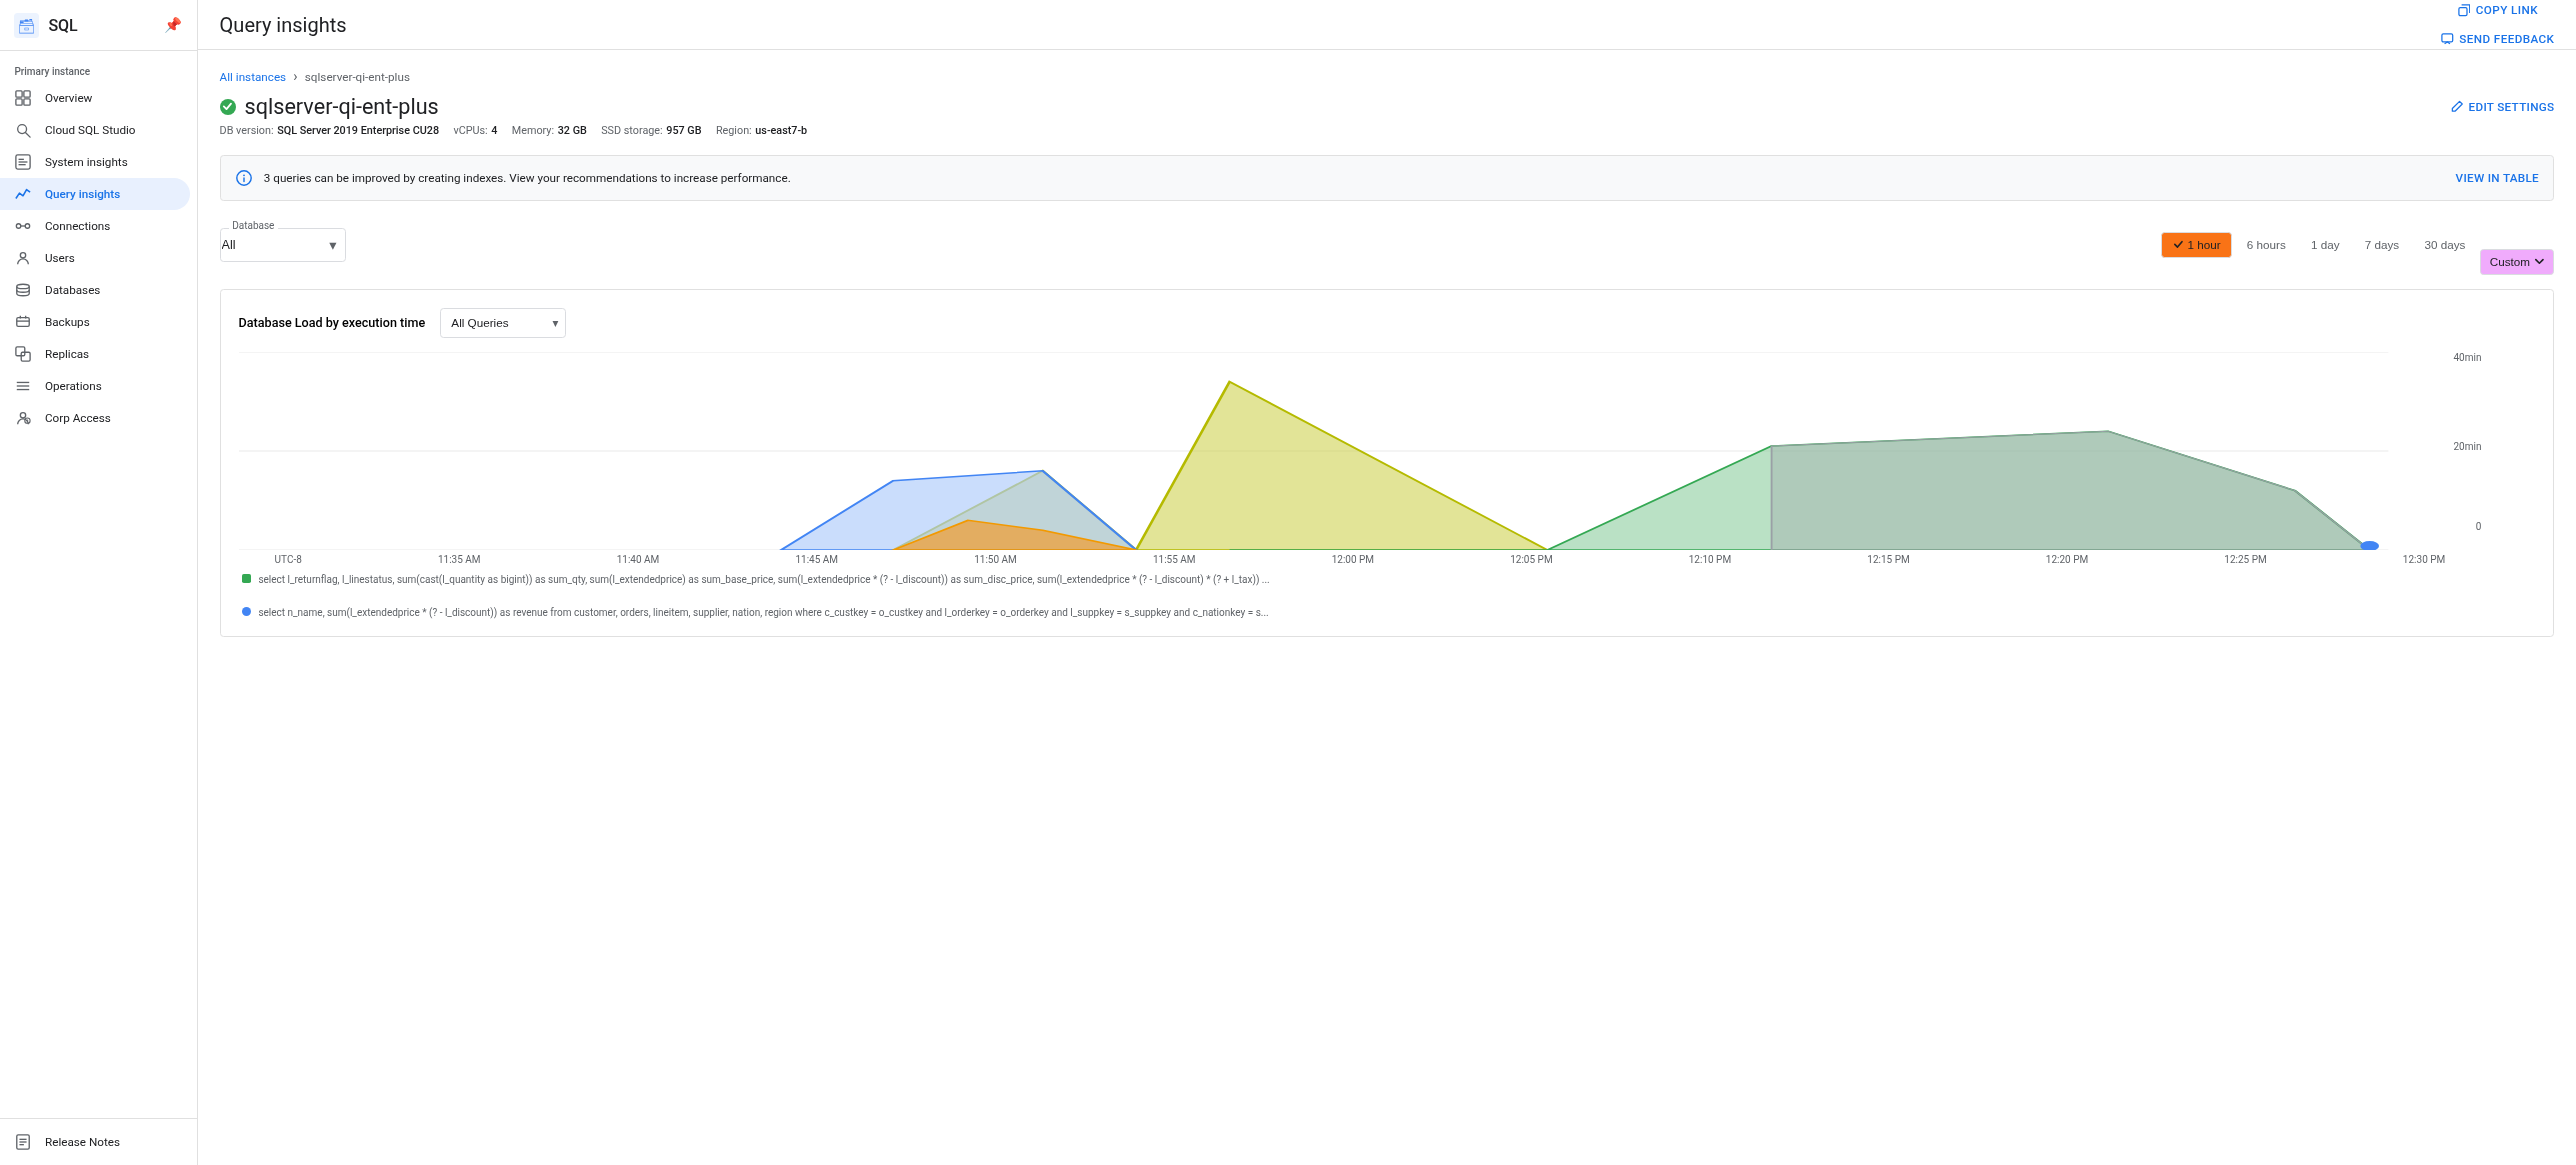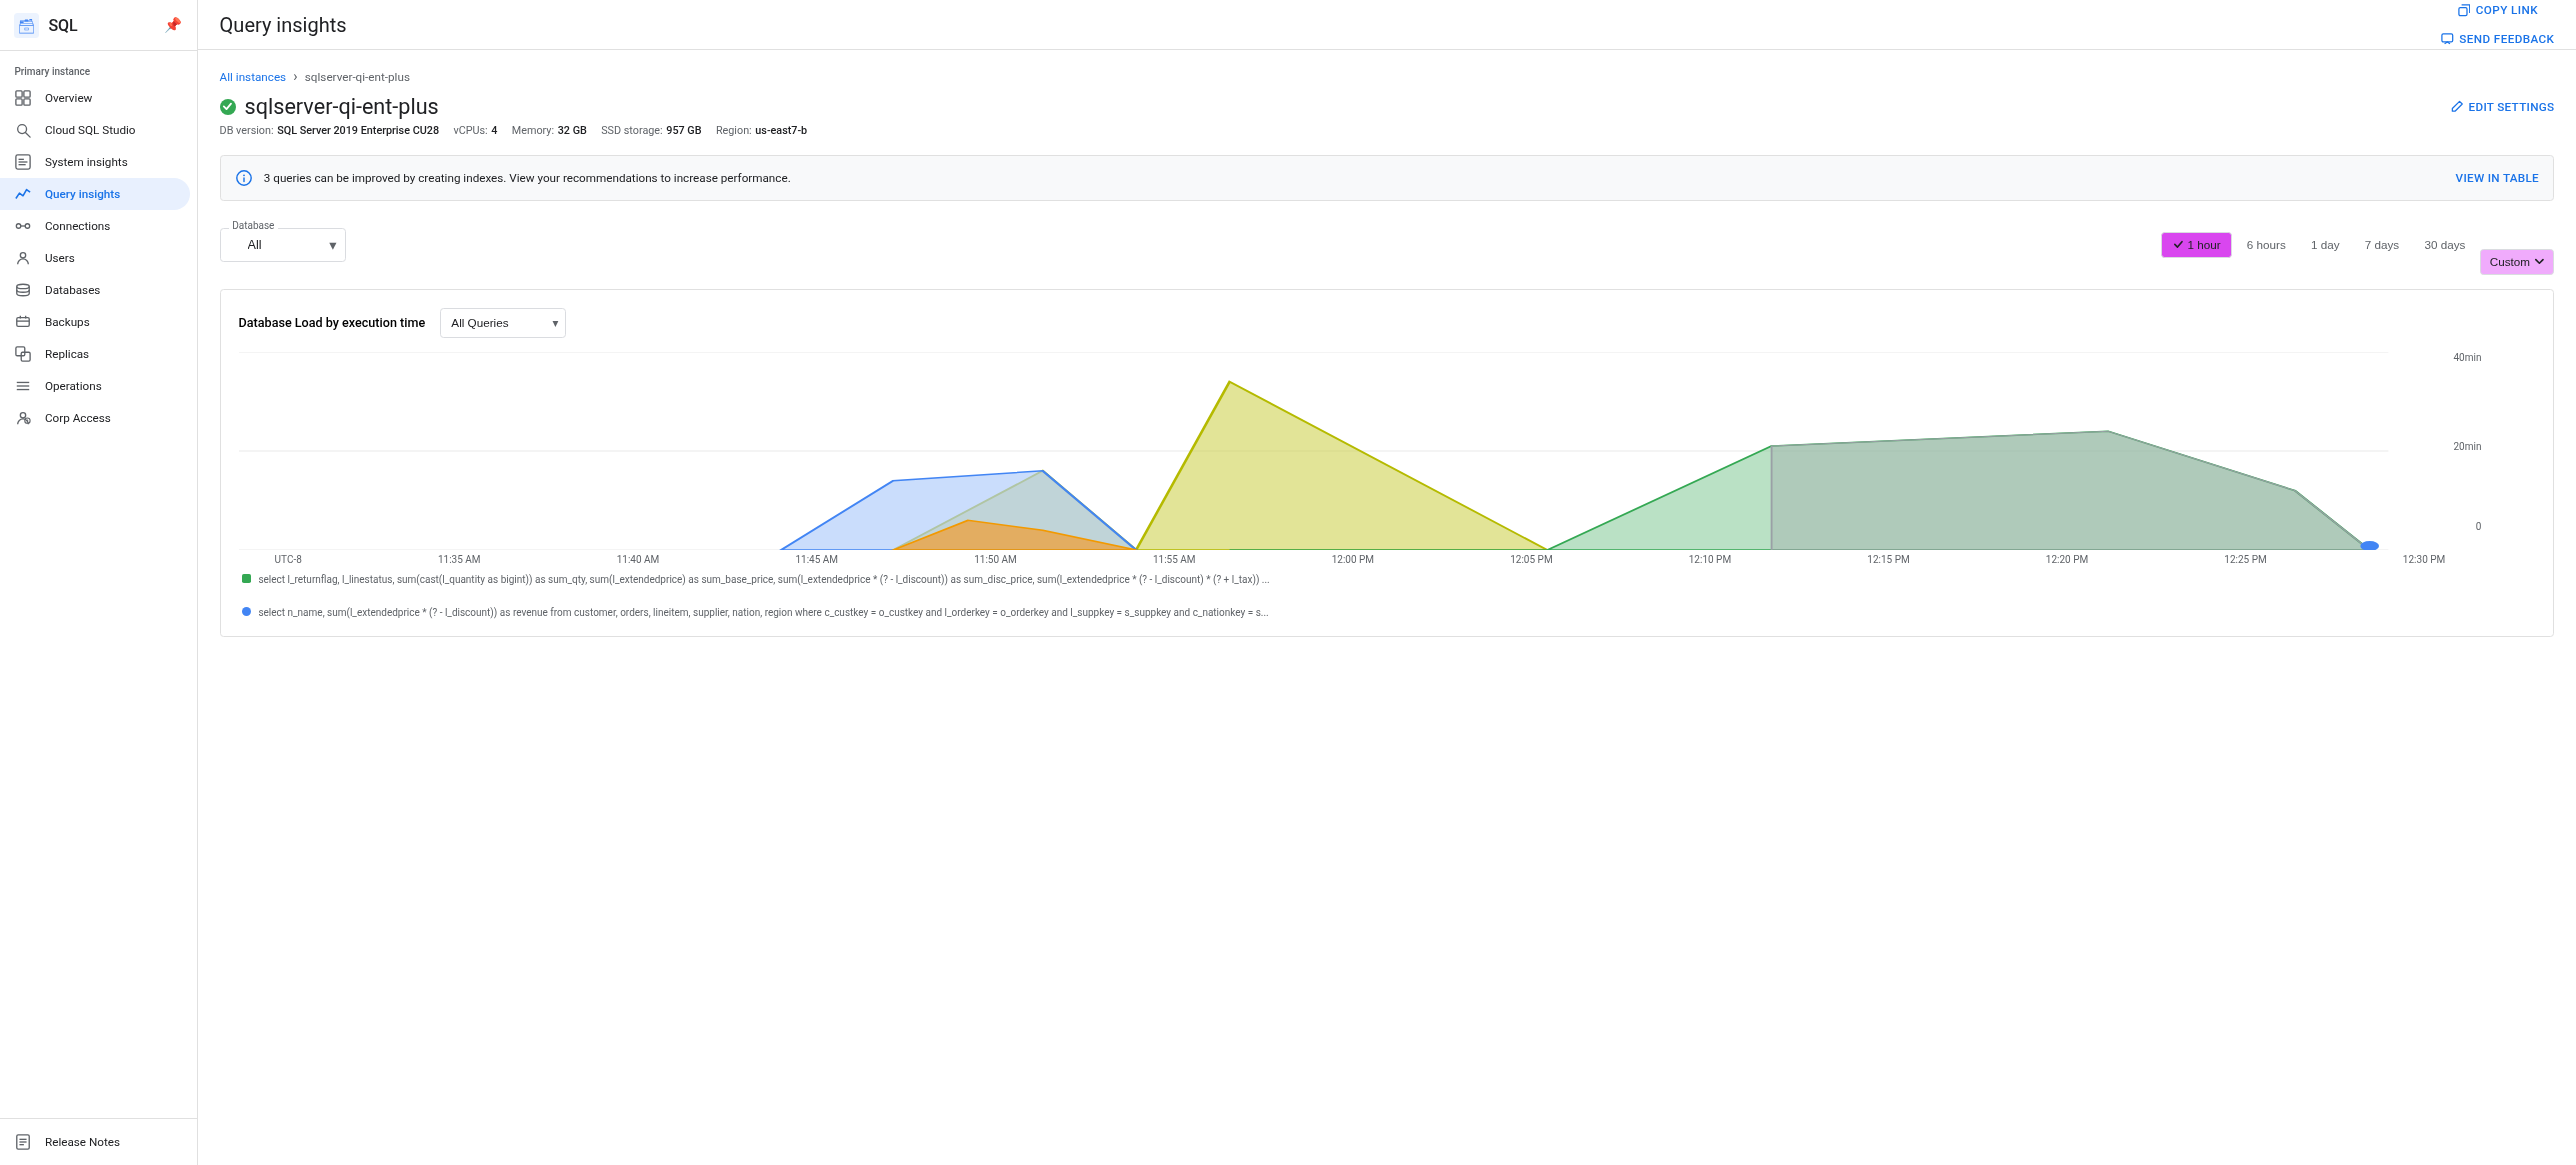--- a/index.html
+++ b/index.html
@@ -229,21 +229,21 @@
       background: #fff;
       padding: 0 3.6px;
       font-size: 10px;
       color: #5f6368;
       z-index: 1;
     }
     .db-select {
       appearance: none;
       border: 0.9px solid #dadce0;
       border-radius: 3.6px;
-      padding: 9px 32px 9px 27px;
+      padding: 9px 32px 9px 1px;
       font-size: 12.6px;
       color: #202124;
       background: #fff;
       cursor: pointer;
       min-width: 126px;
     }
     .db-select-arrow {
       position: absolute;
       right: 9px;
       top: 50%;
@@ -263,21 +263,21 @@
       padding: 5.4px 10.8px;
       border-radius: 3.6px;
       cursor: pointer;
       font-size: 11.7px;
       font-weight: 400;
       border: none;
       background: none;
       color: #5f6368;
     }
     .time-btn.active {
-      background: #d946ef;
+      background: #f97316;
       color: #202124;
       font-weight: 500;
       border: 0.9px solid #dadce0;
       display: flex;
       align-items: center;
       gap: 3.6px;
     }
     .time-btn-custom {
       display: flex;
       align-items: center;

